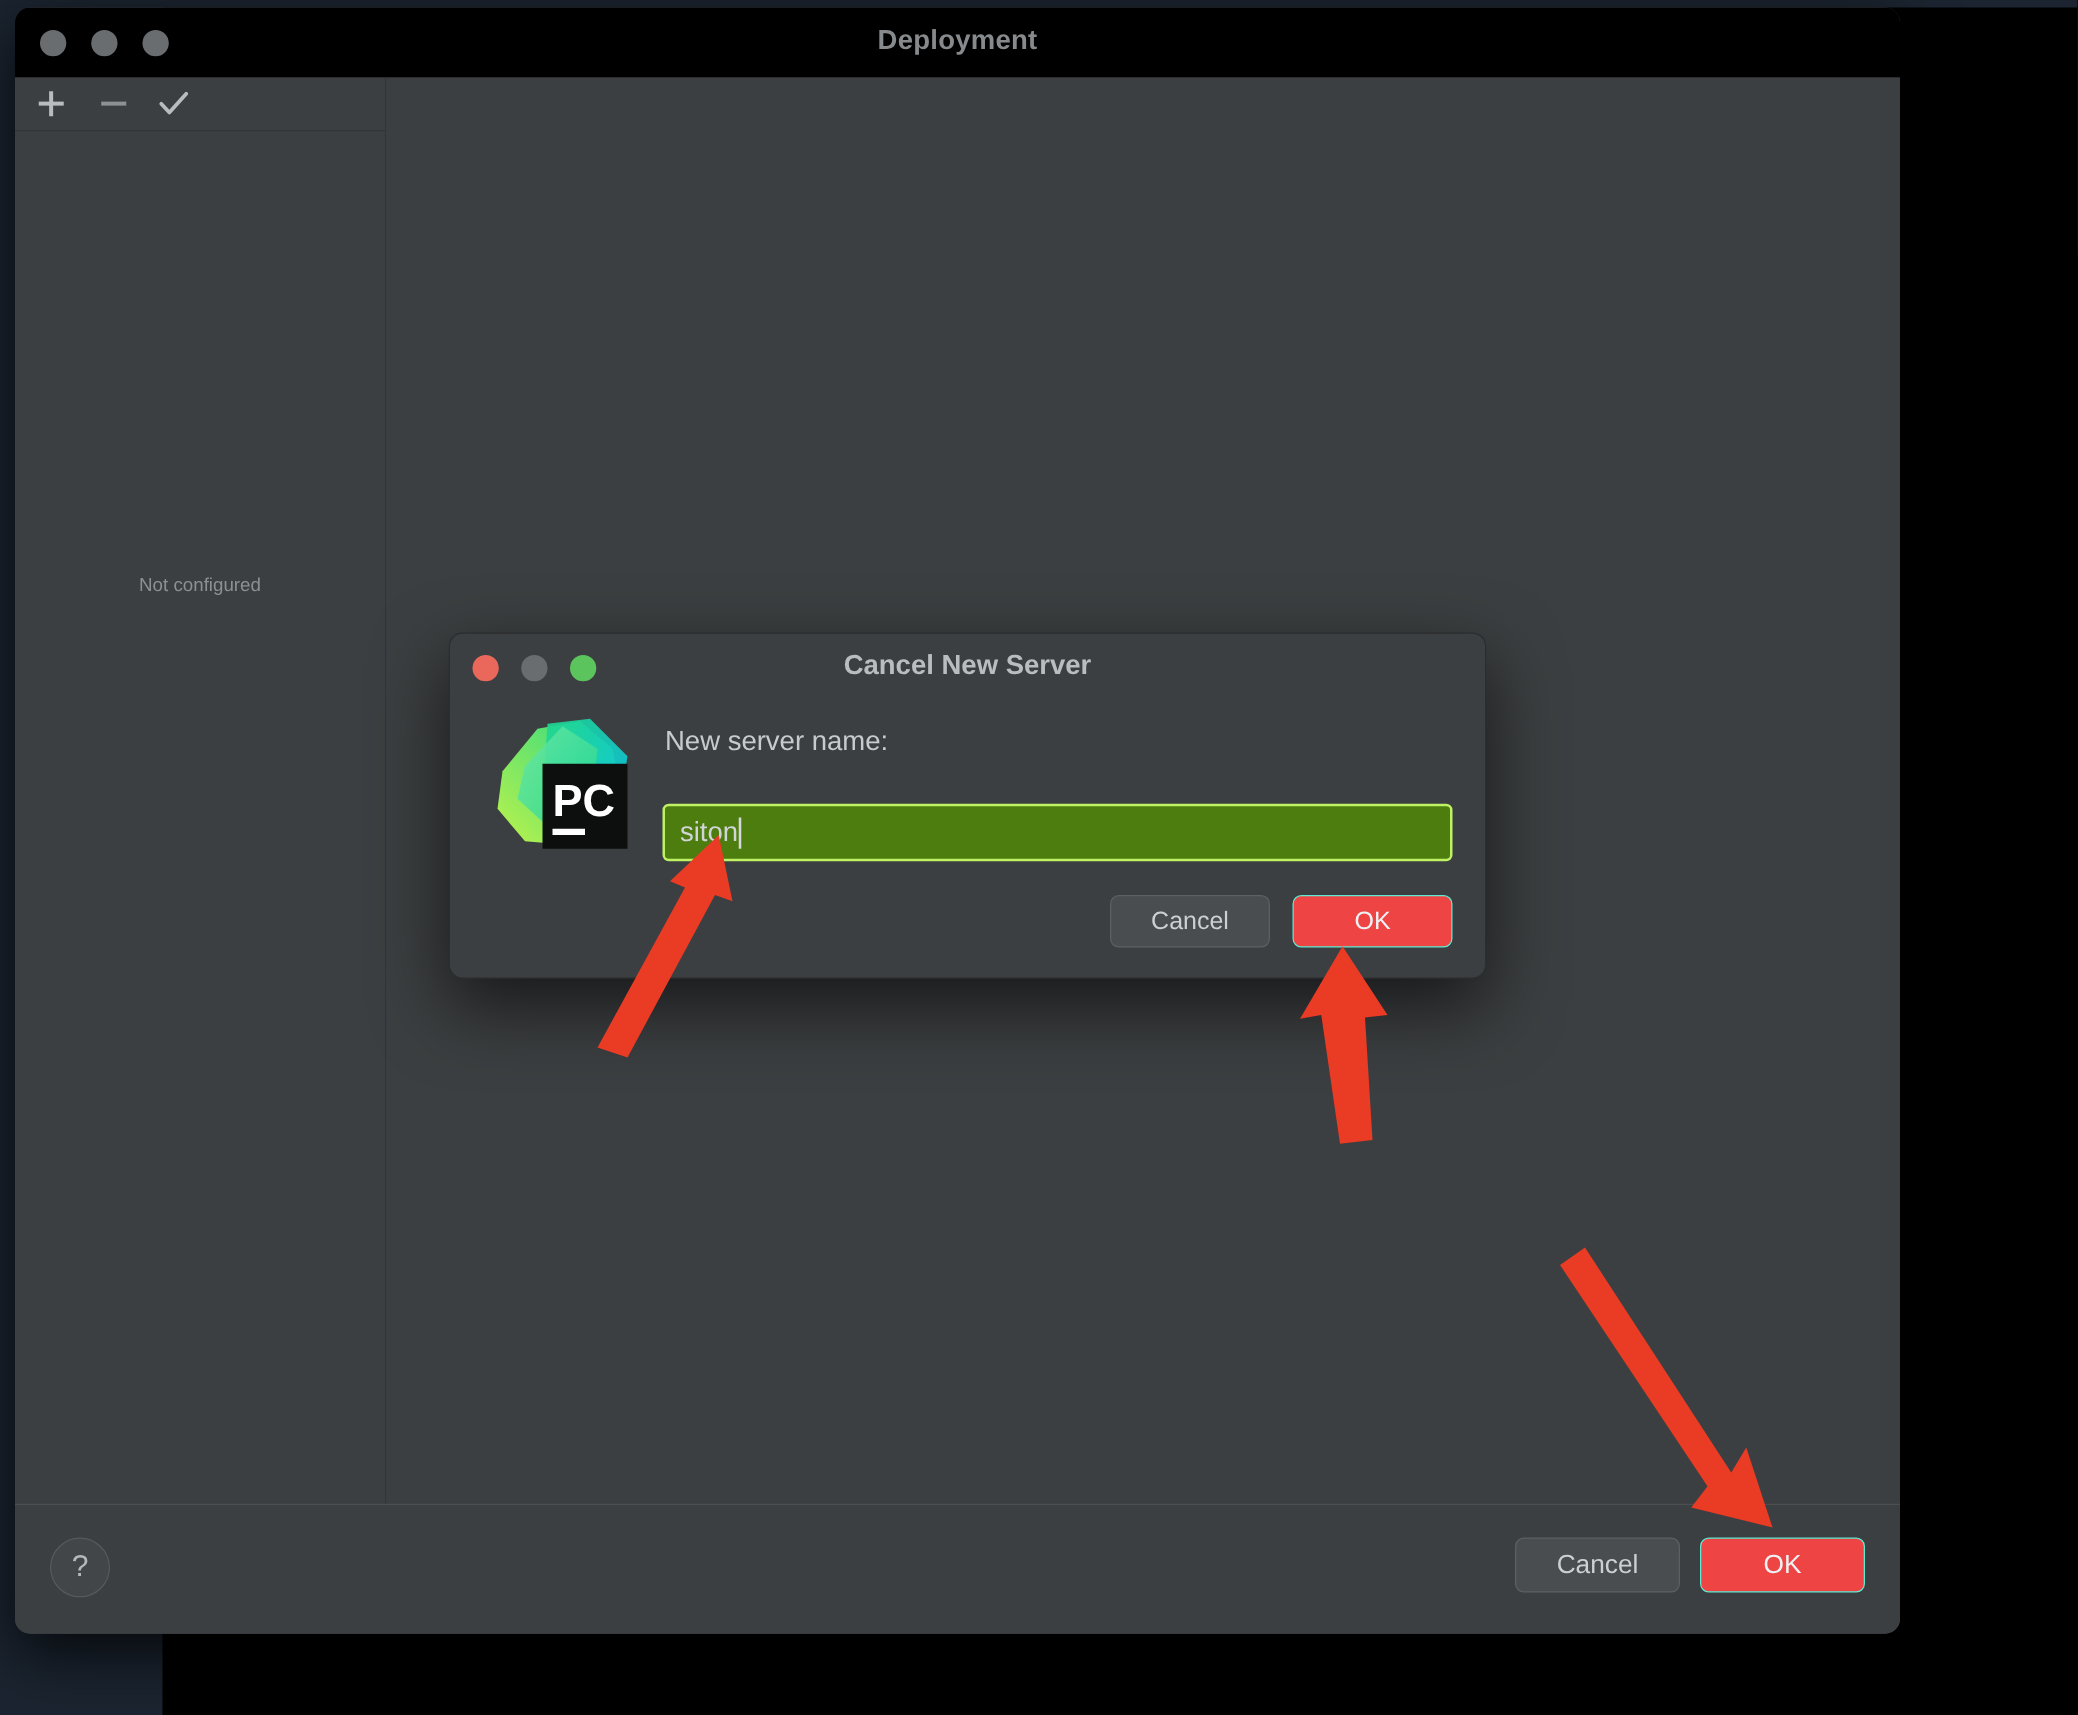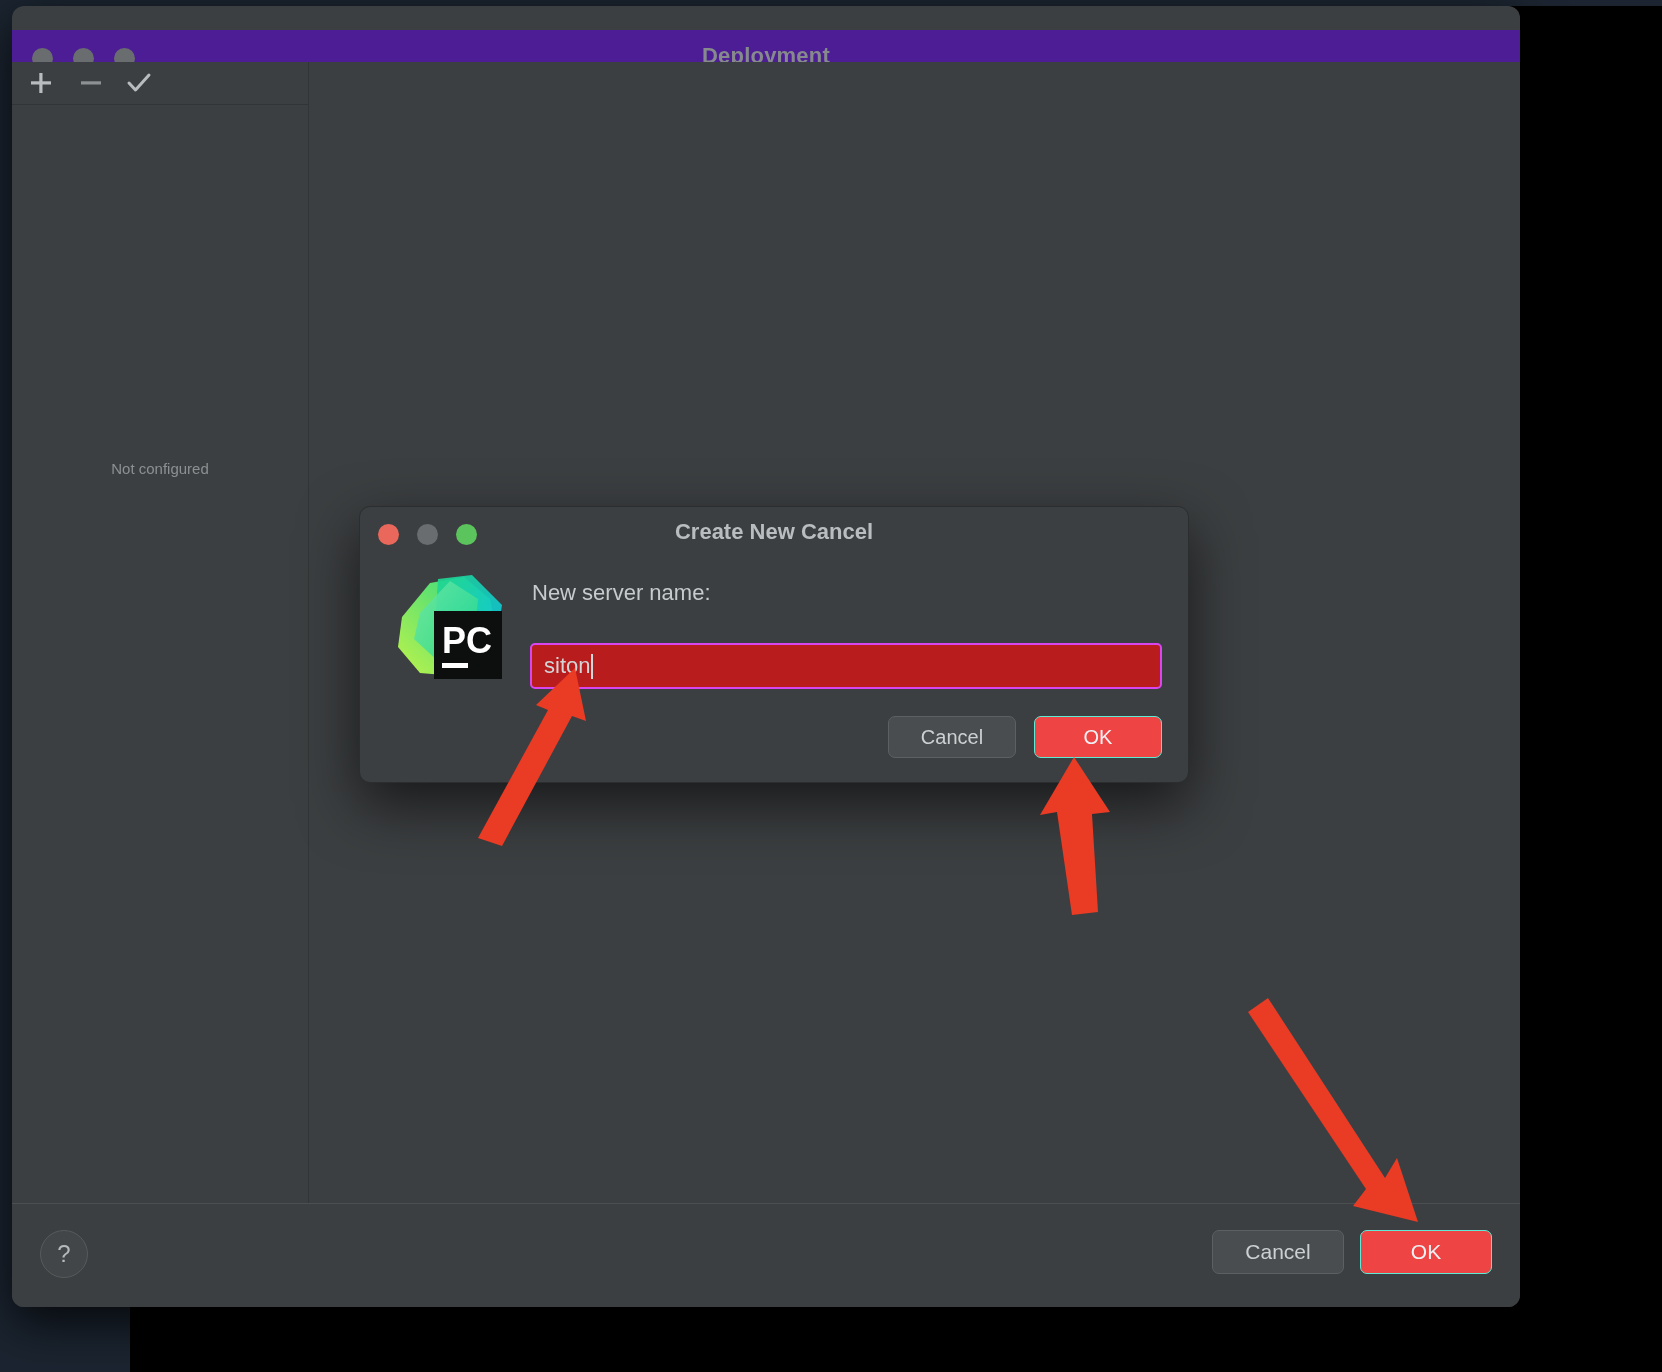--- a/index.html
+++ b/index.html
@@ -48,23 +48,22 @@
     background: #3c3f41;
     border-radius: 12px;
     box-shadow: 0 16px 48px rgba(0,0,0,0.75);
     overflow: hidden;
   }
   .titlebar {
     position: absolute;
     left: 0; top: 0;
     width: 100%;
     height: 56px;
-    background: #4c1d95;
+    background: #000000;
     border-bottom: 1px solid #323537;
-    margin-top: 24px;
   }
   .traffic {
     position: absolute;
     top: 18px;
     display: flex;
     gap: 20px;
     left: 20px;
   }
   .tl {
     width: 21px; height: 21px;
@@ -242,23 +241,23 @@
     top: 73px;
     font-size: 22px;
     color: #c8cbcd;
   }
   .dlg-input-wrap {
     position: absolute;
     left: 170px;
     top: 136px;
     width: 632px;
     height: 46px;
-    border: 2px solid #d946ef;
+    border: 2px solid #bef264;
     border-radius: 5px;
-    background: #b91c1c;
+    background: #4d7c0f;
     box-sizing: border-box;
     display: flex;
     align-items: center;
     padding-left: 12px;
   }
   .dlg-input-text {
     font-size: 22px;
     color: #d2d5d7;
     position: relative;
   }
@@ -341,21 +340,21 @@
     </div>
 
     <div class="dialog">
 
       <div class="dlg-titlebar">
         <div class="dlg-traffic">
           <div class="dtl dtl-red"></div>
           <div class="dtl dtl-gray"></div>
           <div class="dtl dtl-green"></div>
         </div>
-        <div class="dlg-title">Create New Cancel</div>
+        <div class="dlg-title">Cancel New Server</div>
       </div>
 
       <div class="dlg-logo">
         <svg width="116" height="116" viewBox="0 0 116 116">
           <defs>
             <linearGradient id="g1" x1="0" y1="1" x2="1" y2="0">
               <stop offset="0%" stop-color="#bff34a"></stop>
               <stop offset="100%" stop-color="#21d789"></stop>
             </linearGradient>
             <linearGradient id="g2" x1="0" y1="0" x2="1" y2="1">

